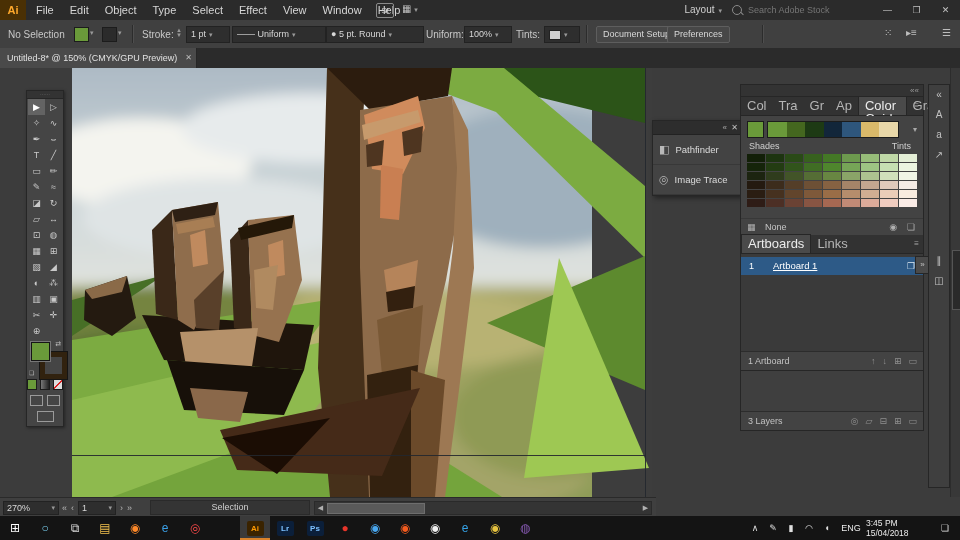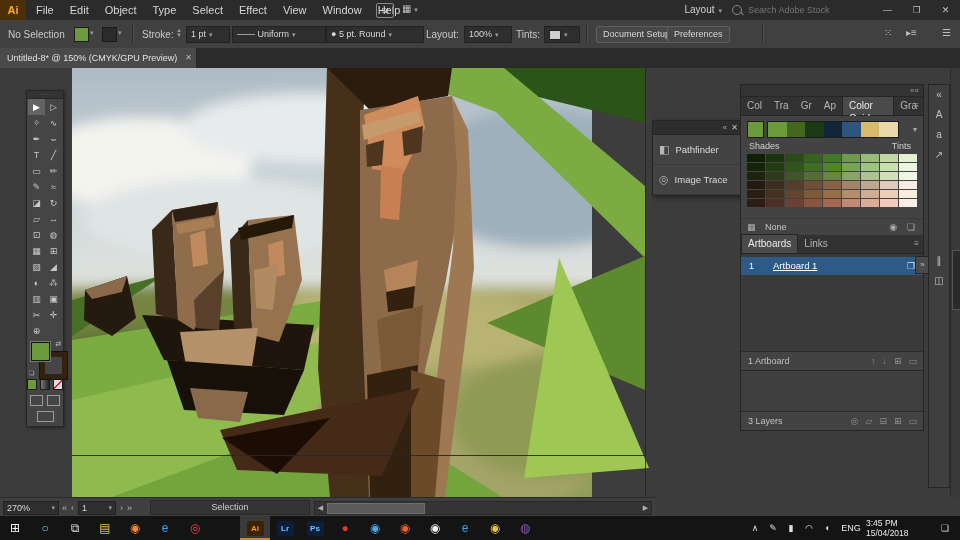--- a/index.html
+++ b/index.html
@@ -76,21 +76,21 @@
   #float-close{position:absolute;right:3px;top:0;line-height:13px;font-size:8px;color:#c2c2c2;}
   .float-row{height:29px;display:flex;align-items:center;gap:6px;padding:0 6px;border-bottom:1px solid #383838;}
   .float-row .ic{color:#b8b8b8;font-size:11px;}
   .float-row .lb{font-size:9.5px;color:#dcdcdc;}
 
   
   #dock{position:absolute;left:740px;top:16px;width:182px;background:#434343;border:1px solid #262626;}
   .dock-caphead{height:11px;background:#333;border-bottom:1px solid #262626;position:relative;color:#9a9a9a;}
   .dock-caphead .cc{position:absolute;right:4px;top:0;font-size:8px;line-height:11px;}
   .ptabs{height:18px;background:#323232;display:flex;align-items:flex-end;border-bottom:1px solid #262626;position:relative;}
-  .ptab{padding:2px 6px;font-size:10px;color:#b5b5b5;height:14px;line-height:13px;}
+  .ptab{padding:2px 6px;font-size:13px;color:#b5b5b5;height:14px;line-height:13px;}
   .ptab.active{background:#4a4a4a;color:#ececec;border:1px solid #262626;border-bottom:none;}
   .ptab-menu{position:absolute;right:4px;top:4px;font-size:8px;color:#a8a8a8;}
 
   #cg-content{position:relative;height:119px;background:#434343;}
   #cg-base{position:absolute;left:6px;top:5px;width:15px;height:15px;border:1px solid #1c1c1c;}
   #cg-harmony{position:absolute;left:26px;top:5px;right:24px;height:15px;display:flex;border:1px solid #1c1c1c;}
   .cg-chip{flex:1;height:100%;}
   #cg-harmony-dd{position:absolute;right:6px;top:9px;font-size:8px;color:#a8a8a8;}
   #cg-shades{position:absolute;left:8px;top:25px;font-size:9px;color:#cfcfcf;}
   #cg-tints{position:absolute;right:12px;top:25px;font-size:9px;color:#cfcfcf;}
@@ -191,21 +191,21 @@
     <span class="swatch-sm" style="left:74px;background:#6a9a3a"></span>
     <span class="cb-label" style="left:90px;font-size:7px;color:#9a9a9a">▾</span>
     <span class="swatch-sm" style="left:102px;background:#2b2b2b"></span>
     <span class="cb-label" style="left:118px;font-size:7px;color:#9a9a9a">▾</span>
     <span class="vsep" style="left:132px"></span>
     <span class="cb-label" style="left:142px">Stroke:</span>
     <span class="cb-label" style="left:176px;font-size:6px;line-height:5px;top:8px;color:#9a9a9a">▲<br>▼</span>
     <span class="cb-field" style="left:186px;width:34px"><span>1 pt</span><span class="dd">▾</span></span>
     <span class="cb-field" style="left:232px;width:84px">—— <span>Uniform</span><span class="dd">▾</span></span>
     <span class="cb-field" style="left:326px;width:88px"><span>●</span> <span>5 pt. Round</span><span class="dd">▾</span></span>
-    <span class="cb-label" style="left:426px">Layout:</span>
+    <span class="cb-label" style="left:426px">Uniform:</span>
     <span class="cb-field" style="left:464px;width:38px"><span>100%</span><span class="dd">▾</span></span>
     <span class="cb-label" style="left:516px">Tints:</span>
     <span class="cb-field" style="left:544px;width:26px"><span style="display:inline-block;width:10px;height:8px;background:#cfcfcf;border:1px solid #222;vertical-align:middle"></span><span class="dd">▾</span></span>
     <span class="vsep" style="left:586px"></span>
     <span class="cb-btn" style="left:596px">Document Setup</span>
     <span class="cb-btn" style="left:667px">Preferences</span>
     <span class="vsep" style="left:762px"></span>
     <span class="cb-icon" style="left:884px" id="cb-ic-0">⁙</span>
     <span class="cb-icon" style="left:906px" id="cb-ic-1">▸≡</span>
     <span class="cb-icon" style="left:942px" id="cb-ic-2">☰</span>

